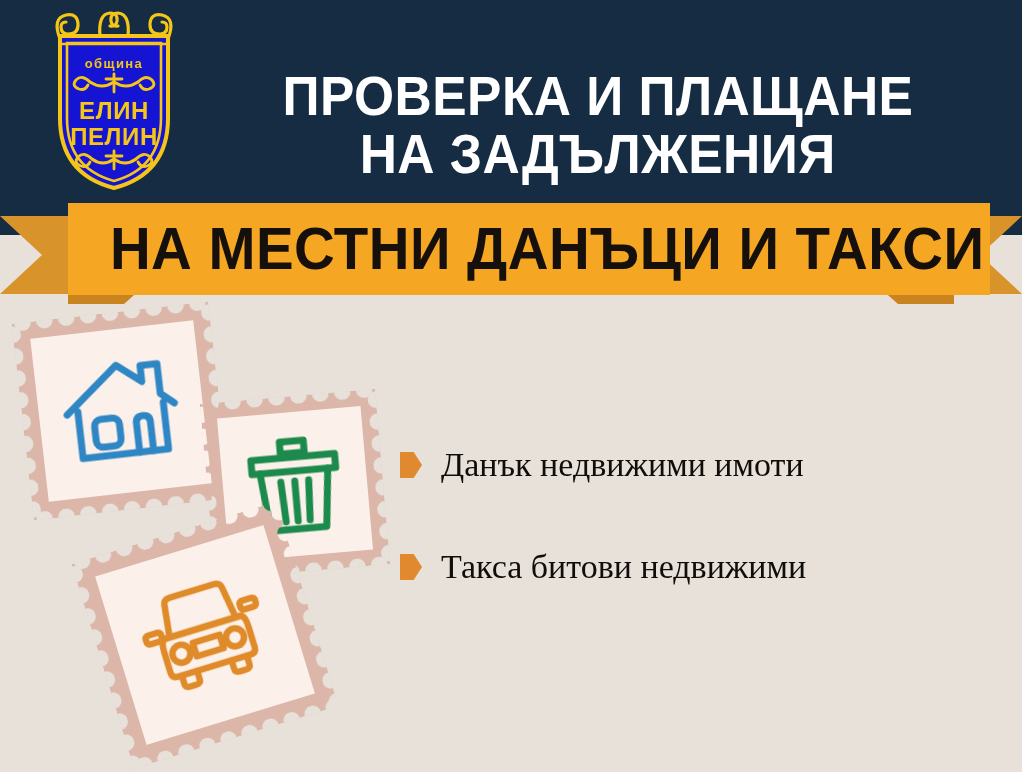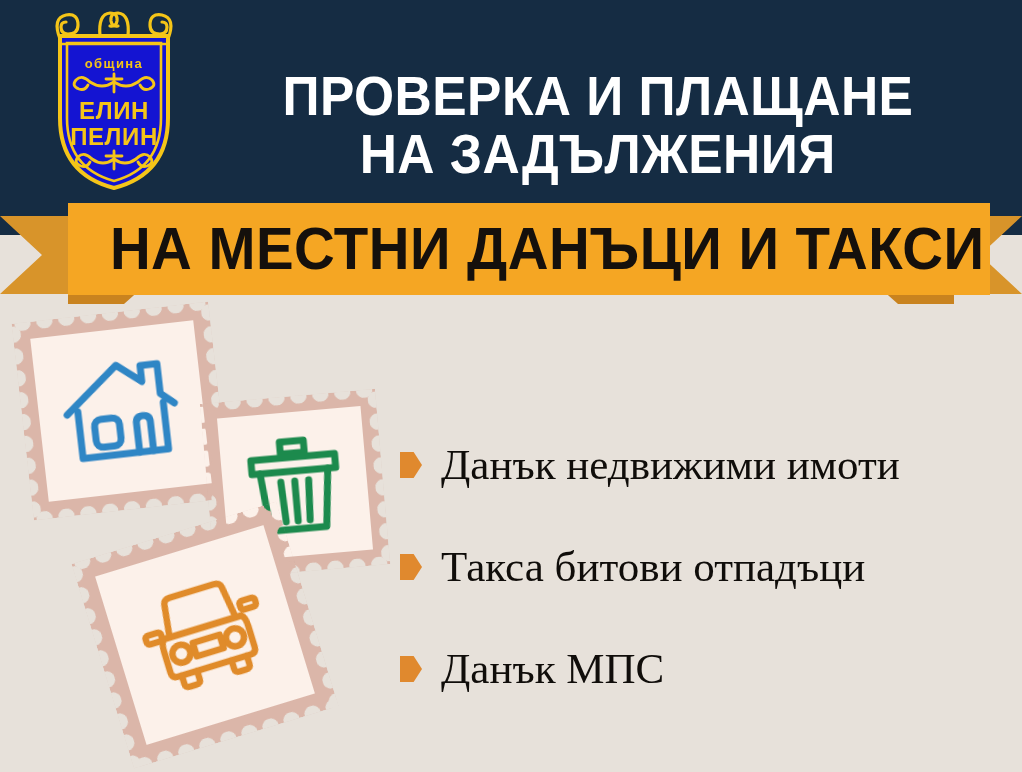--- a/index.html
+++ b/index.html
@@ -220,21 +220,21 @@
     width: 22px;
     height: 26px;
     flex: 0 0 auto;
     margin-right: 19px;
     background: #e0892e;
     clip-path: polygon(0 0, 62% 0, 100% 50%, 62% 100%, 0 100%);
   }
   .bullet-label {
     color: #100d0a;
     font-family: "Liberation Serif", "DejaVu Serif", serif;
-    font-size: 43px;
+    font-size: 34px;
     line-height: 1.05;
     white-space: nowrap;
   }
 </style>
 </head>
 <body>
 
 <div id="poster">
 
   <div class="header">
@@ -347,22 +347,18 @@
 
   <div class="bullets">
 
     <div class="bullet-row">
       <span class="bullet-mark"></span>
       <span class="bullet-label">Данък недвижими имоти</span>
     </div>
 
     <div class="bullet-row">
       <span class="bullet-mark"></span>
-      <span class="bullet-label">Такса битови отпадъци</span>
-    </div>
-
-    <div class="bullet-row">
-      <span class="bullet-mark"></span>
-      <span class="bullet-label">Данък МПС</span>
-    </div>
+      <span class="bullet-label">Такса битови недвижими</span>
+    </div>
+
   </div>
 
 </div>
 
 </body></html>

